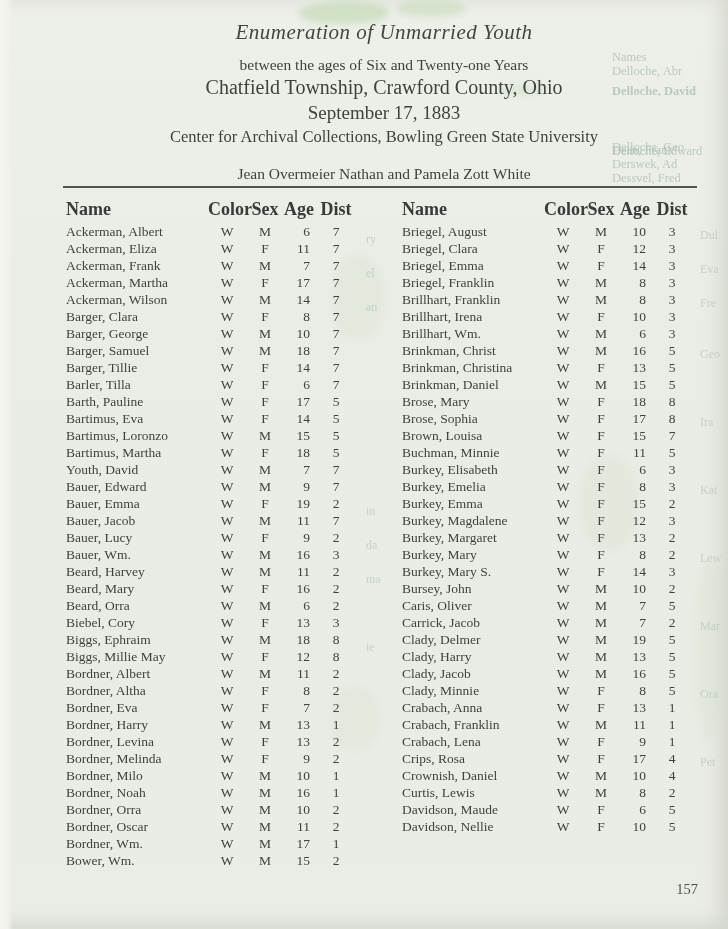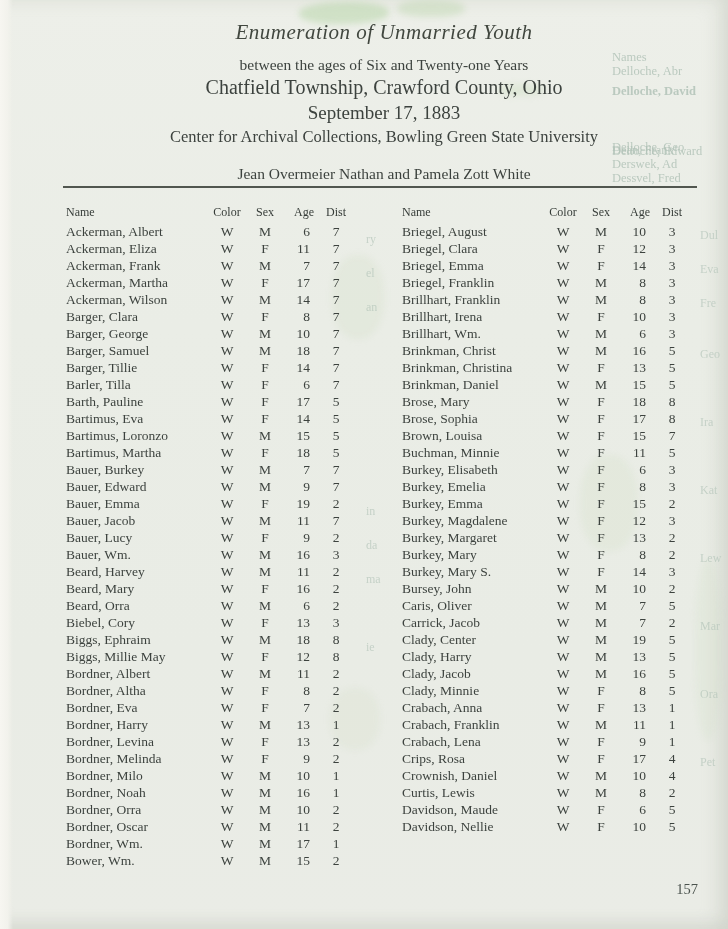--- a/index.html
+++ b/index.html
@@ -18,21 +18,21 @@
   .sub3{font-size:19px;line-height:22px;margin-top:3px;}
   .sub4{font-size:16.5px;line-height:20px;margin-top:3px;}
   .authors{font-size:15.5px;line-height:19px;margin-top:17px;}
   .rule{position:absolute;top:186px;left:63px;width:634px;height:2px;background:#51564f;}
   .tbl{position:absolute;top:198px;}
   .tbl-left{left:66px;}
   .tbl-right{left:402px;}
   table{border-collapse:collapse;table-layout:fixed;width:288px;}
   col.c-name{width:142px;}col.c-color{width:38px;}col.c-sex{width:38px;}
   col.c-age{width:34px;}col.c-dist{width:36px;}
-  th{font-size:12px;font-weight:normal;color:#363c38;height:22px;vertical-align:bottom;
+  th{font-size:18px;font-weight:bold;color:#363c38;height:22px;vertical-align:bottom;
      padding:0 0 3px 0;text-align:center;}
   th.col-name{text-align:left;}
   th.col-age{text-align:right;padding-right:4px;}
   td{font-size:13.5px;height:17px;line-height:17px;padding:0;white-space:nowrap;
      overflow:hidden;color:#3c423e;}
   td.col-name{text-align:left;}
   td.col-color{text-align:center;}
   td.col-sex{text-align:center;}
   td.col-age{text-align:right;padding-right:8px;}
   td.col-dist{text-align:center;}
@@ -218,21 +218,21 @@
             <td class="col-dist">5</td>
           </tr>
           <tr>
             <td class="col-name">Bartimus, Martha</td>
             <td class="col-color">W</td>
             <td class="col-sex">F</td>
             <td class="col-age">18</td>
             <td class="col-dist">5</td>
           </tr>
           <tr>
-            <td class="col-name">Bauer, Burkey</td>
+            <td class="col-name">Youth, David</td>
             <td class="col-color">W</td>
             <td class="col-sex">M</td>
             <td class="col-age">7</td>
             <td class="col-dist">7</td>
           </tr>
           <tr>
             <td class="col-name">Bauer, Edward</td>
             <td class="col-color">W</td>
             <td class="col-sex">M</td>
             <td class="col-age">9</td>
@@ -577,21 +577,21 @@
             <td class="col-dist">5</td>
           </tr>
           <tr>
             <td class="col-name">Carrick, Jacob</td>
             <td class="col-color">W</td>
             <td class="col-sex">M</td>
             <td class="col-age">7</td>
             <td class="col-dist">2</td>
           </tr>
           <tr>
-            <td class="col-name">Clady, Center</td>
+            <td class="col-name">Clady, Delmer</td>
             <td class="col-color">W</td>
             <td class="col-sex">M</td>
             <td class="col-age">19</td>
             <td class="col-dist">5</td>
           </tr>
           <tr>
             <td class="col-name">Clady, Harry</td>
             <td class="col-color">W</td>
             <td class="col-sex">M</td>
             <td class="col-age">13</td>

